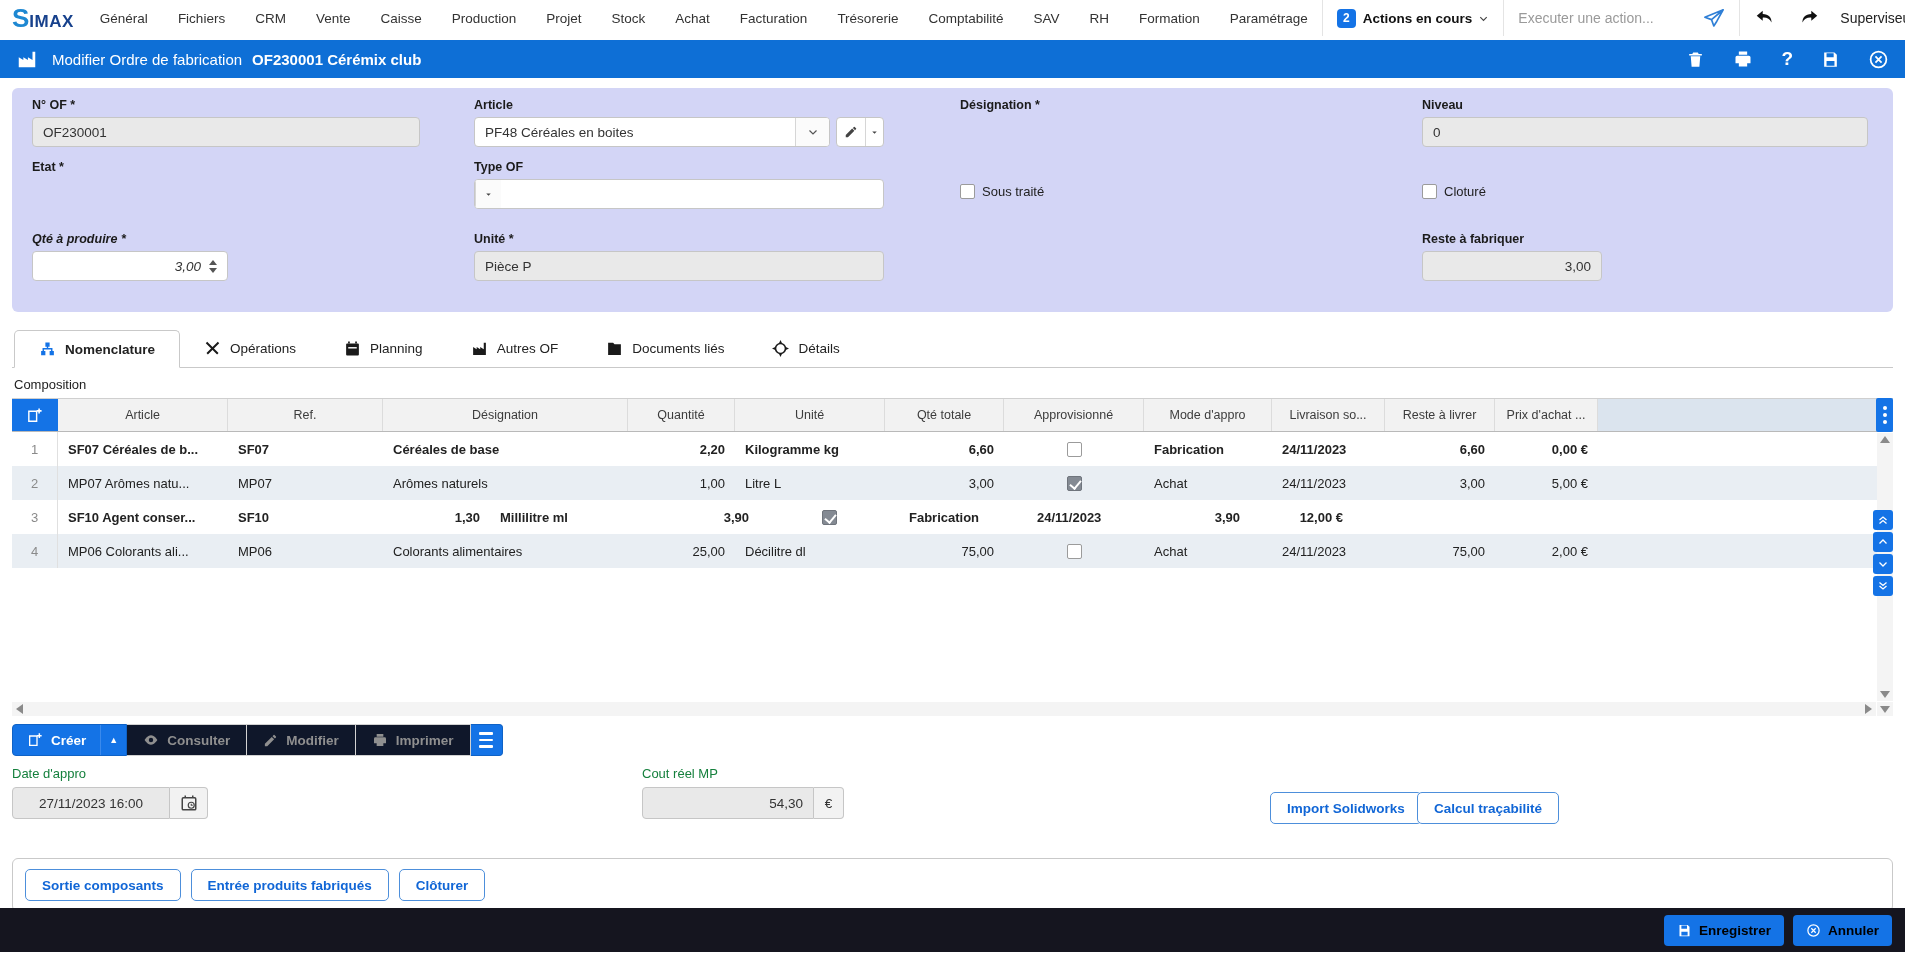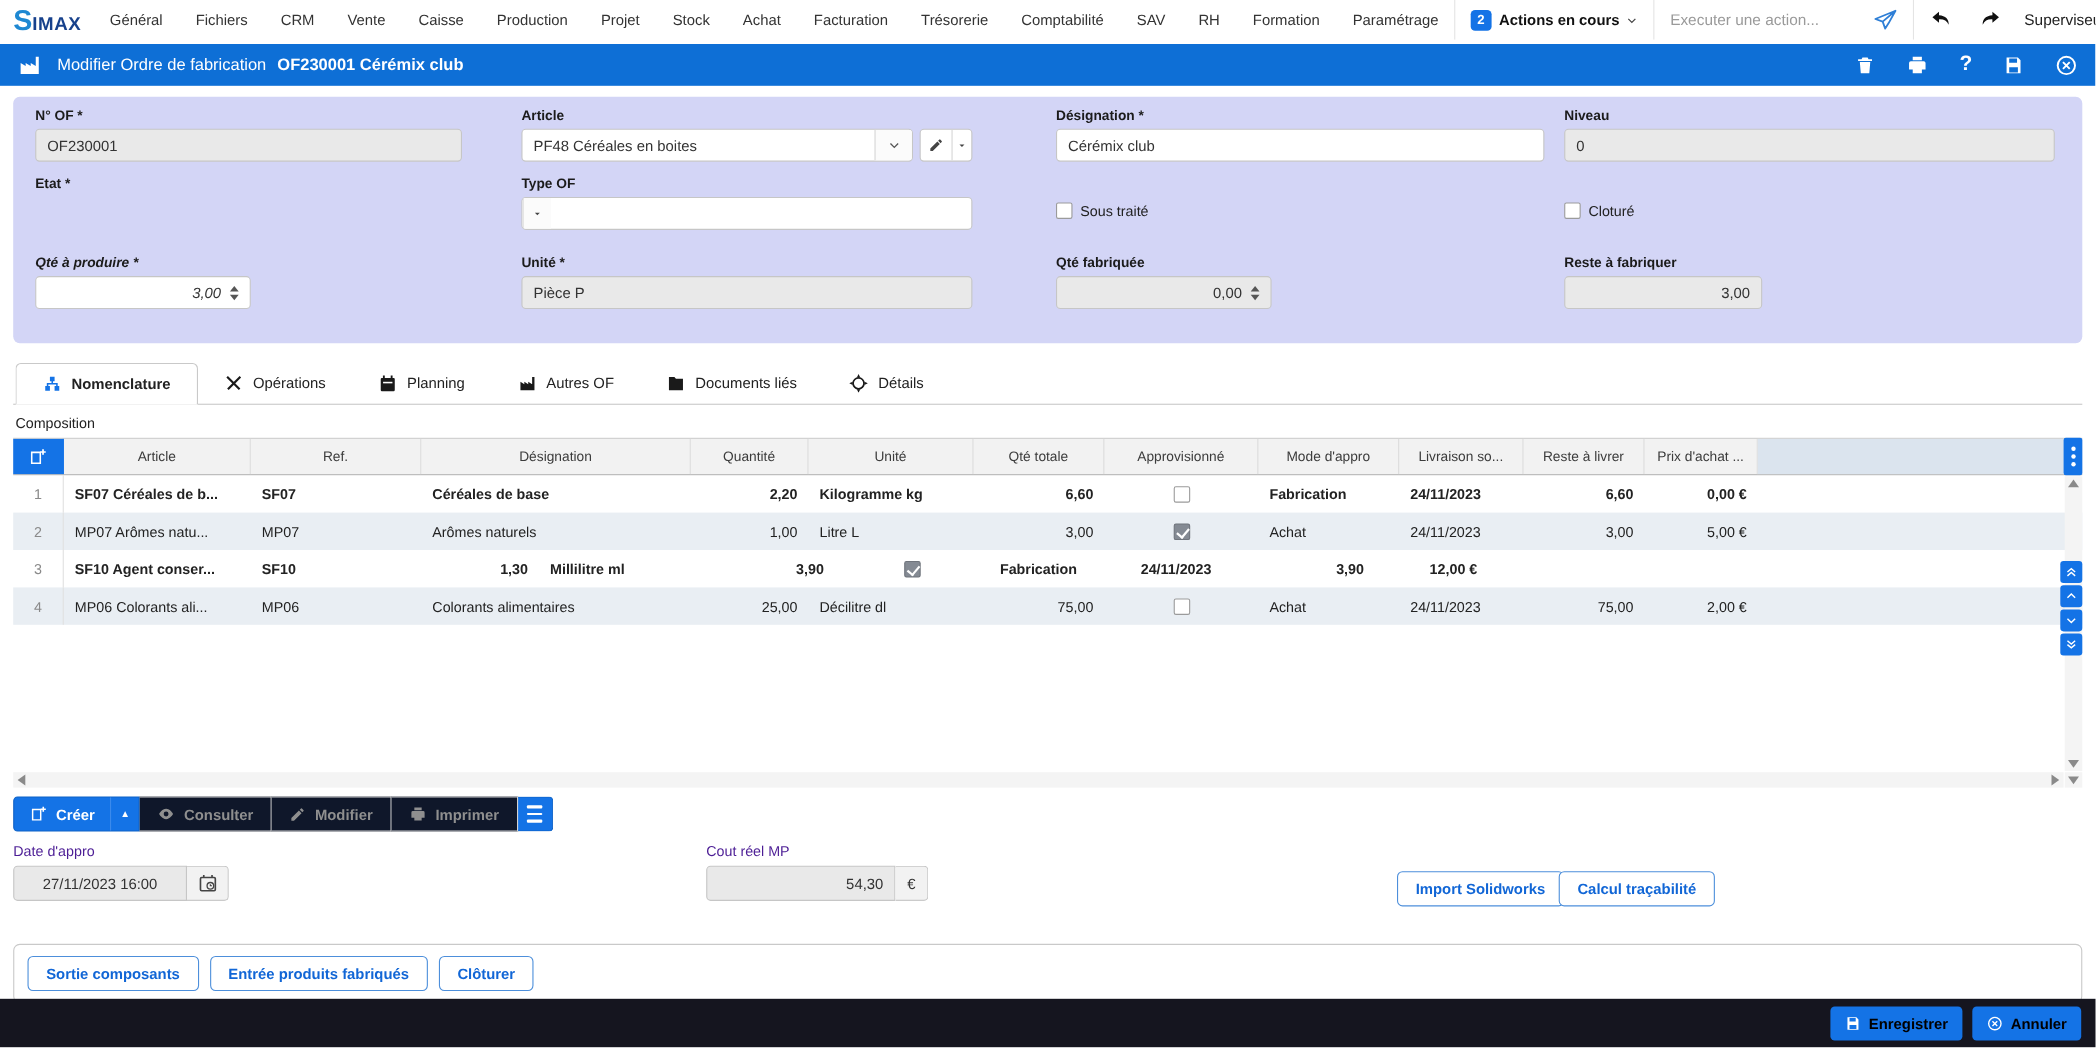--- a/index.html
+++ b/index.html
@@ -113,21 +113,21 @@
   .btn-creer .main { display:flex; align-items:center; gap:8px; padding:0 14px; font-size:13.5px; font-weight:bold;}
   .btn-creer .caret { width:26px; border-left:1px solid #3b8aec; display:flex; align-items:center; justify-content:center; font-size:9px;}
   .gbtn { display:flex; align-items:center; gap:8px; padding:0 16px; height:32px; background:#0f172a;
       border:1px solid #d2d2d2; border-left:none; color:#8f8f8f; font-size:13.5px; cursor:pointer;font-weight:bold; }
   .burger { width:32px; height:32px; background:#1473e6; border:1px solid #0f62c6; border-left:none;
       border-radius:0 4px 4px 0; display:flex; flex-direction:column; align-items:center; justify-content:center; gap:4px; cursor:pointer;}
   .burger i { width:14px; height:2.5px; background:#fff; border-radius:1px; }
 
   
   .footrow { position:relative; height:78px; margin-top:10px; }
-  .flabel { font-size:13px; color:#4c1d95; margin-bottom:6px; }
+  .flabel { font-size:13px; color:#15803d; margin-bottom:6px; }
   .date-grp { display:flex; }
   .date-inp { width:158px; height:32px; background:#e9e9e9; border:1px solid #c6c6c6; border-radius:4px 0 0 4px;
       display:flex; align-items:center; justify-content:center; font-size:13.5px; color:#333; }
   .date-btn { width:38px; height:32px; background:#f2f2f2; border:1px solid #c6c6c6; border-left:none;
       border-radius:0 4px 4px 0; display:flex; align-items:center; justify-content:center; cursor:pointer; color:#444;}
   .cout-grp { display:flex; }
   .cout-inp { width:172px; height:32px; background:#e9e9e9; border:1px solid #c6c6c6; border-radius:4px 0 0 4px;
       display:flex; align-items:center; justify-content:flex-end; padding:0 10px; font-size:13.5px; color:#333; }
   .cout-unit { width:30px; height:32px; background:#f2f2f2; border:1px solid #c6c6c6; border-left:none;
       border-radius:0 4px 4px 0; display:flex; align-items:center; justify-content:center; font-size:13.5px; color:#333;}
@@ -267,21 +267,20 @@
           <span class="seg" style="width:18px; border-left:1px solid #d6d6d6;">
             <svg width="9" height="9" viewBox="0 0 24 24">
                 <path d="M6 9l6 6 6-6z" fill="#444"></path>
               </svg>
           </span>
         </div>
       </div>
     </div>
     <div class="fld" style="left:948px; top:10px; width:444px;">
       <label>Désignation *</label>
-      <div class="inp">Cérémix club</div>
     </div>
     <div class="fld" style="left:1410px; top:10px; width:446px;">
       <label>Niveau</label>
       <div class="inp ro">0</div>
     </div>
 
     <div class="fld" style="left:20px; top:72px; width:388px;">
       <label>Etat *</label>
     </div>
     <div class="fld" style="left:462px; top:72px; width:410px;">
@@ -313,30 +312,20 @@
         <span>3,00</span>
         <span class="spin">
             <i class="up"></i>
             <i class="dn"></i>
           </span>
       </div>
     </div>
     <div class="fld" style="left:462px; top:144px; width:410px;">
       <label>Unité *</label>
       <div class="inp ro">Pièce P</div>
-    </div>
-    <div class="fld" style="left:948px; top:144px; width:196px;">
-      <label>Qté fabriquée</label>
-      <div class="inp ro num">
-        <span>0,00</span>
-        <span class="spin">
-            <i class="up"></i>
-            <i class="dn"></i>
-          </span>
-      </div>
     </div>
     <div class="fld" style="left:1410px; top:144px; width:180px;">
       <label>Reste à fabriquer</label>
       <div class="inp ro num">3,00</div>
     </div>
   </div>
 
   <div class="tabs">
     <div class="tab active">
       <span class="ticon">

